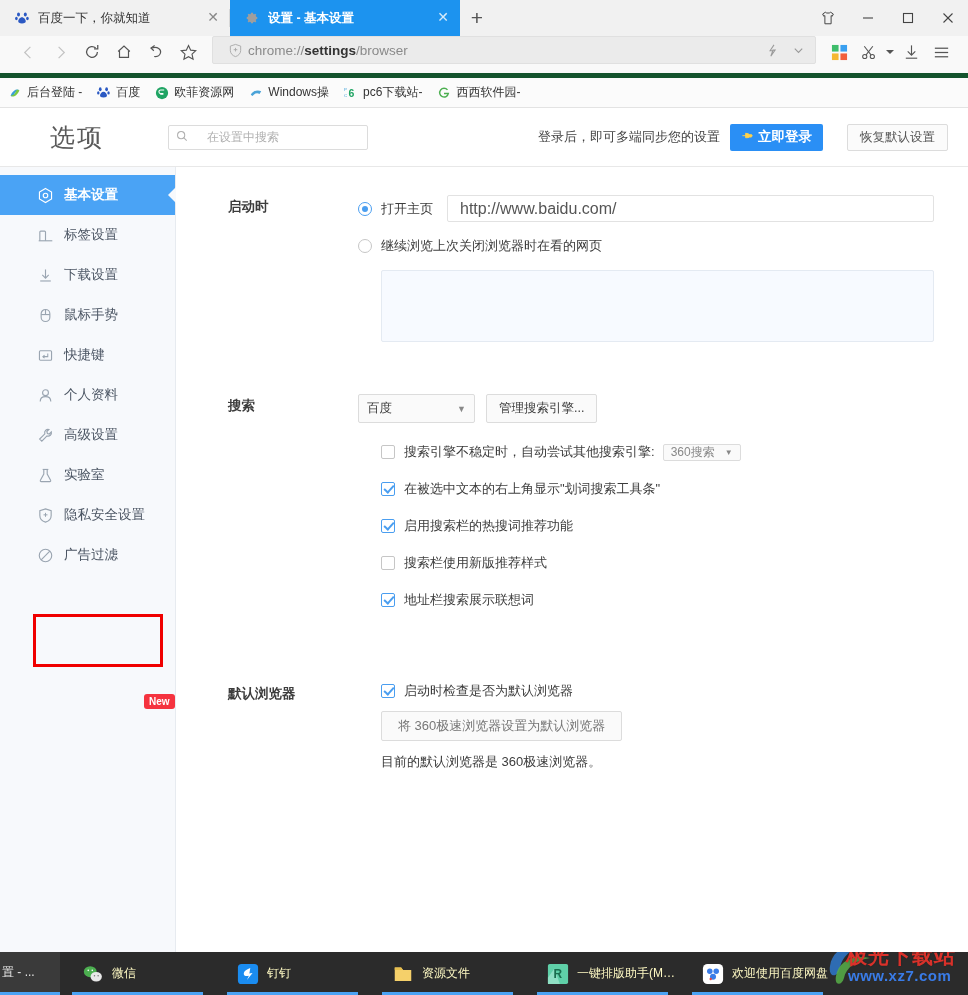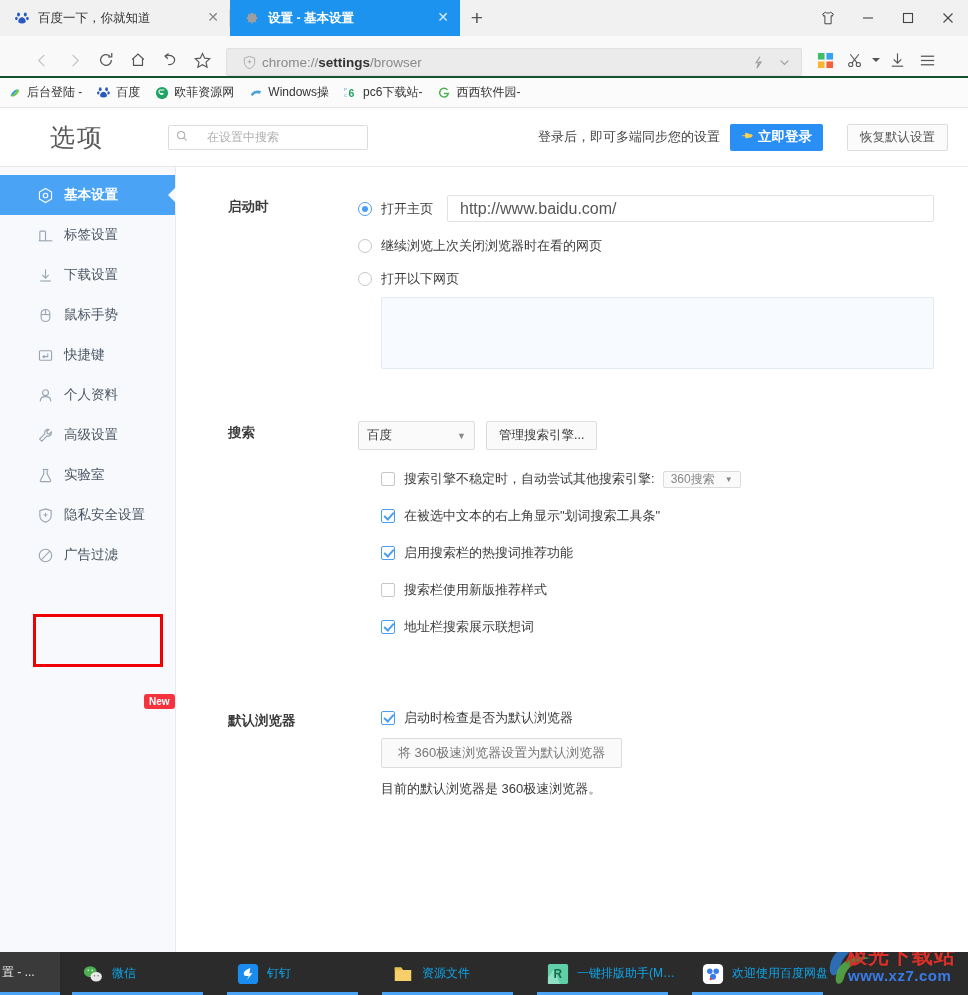--- a/index.html
+++ b/index.html
@@ -52,22 +52,22 @@
     display: flex; align-items: center;
   }
   .wc {
     width: 40px; height: 36px; display: flex; align-items: center;
     justify-content: center; color: #444; cursor: pointer;
   }
 
   
   .navbar {
     height: 42px; background: #f9f9f9;
-    display: flex; align-items: flex-end; padding: 0 26px;
-    border-bottom: 2px solid #14532d;
+    display: flex; align-items: flex-start; padding: 0 12px;
+    border-bottom: 5px solid #14532d;
   }
   .navbtn {
     width: 32px; height: 32px; display: flex; align-items: center;
     justify-content: center; color: #555; cursor: pointer; flex: 0 0 32px;
   }
   .navbtn.disabled { color: #c3c3c3; }
   .omnibox {
     flex: 1; height: 28px; margin: 0 8px;
     background: #ebebeb; border: 1px solid #e0e0e0; border-radius: 2px;
     display: flex; align-items: center; padding: 0 4px 0 9px;
@@ -254,21 +254,21 @@
     background: #2b2b2b; display: flex; align-items: center; overflow: hidden;
   }
   .tb-ghost {
     width: 60px; height: 43px; background: #3a3a3a;
     display: flex; align-items: center; color: #e6e6e6; font-size: 12px;
     padding-left: 2px; white-space: nowrap; overflow: hidden;
     border-bottom: 3px solid #4aa3f5;
   }
   .tbitem {
     width: 155px; height: 43px; display: flex; align-items: center;
-    padding-left: 22px; color: #0ea5e9; font-size: 12px; cursor: pointer;
+    padding-left: 22px; color: #fef9c3; font-size: 12px; cursor: pointer;
     position: relative; white-space: nowrap; overflow: hidden;
   }
   .tbitem::after {
     content: ""; position: absolute; left: 12px; right: 12px; bottom: 0;
     height: 3px; background: #4aa3f5;
   }
   .tbicon { width: 22px; height: 22px; margin-right: 8px; flex: 0 0 22px; }
   .tblabel { overflow: hidden; text-overflow: ellipsis; }
 
   .watermark {
@@ -646,24 +646,20 @@
           <span class="radio on"></span>
           <span class="optlabel">打开主页</span>
           <input class="homeinput" type="text" value="http://www.baidu.com/" style="">
         </div>
 
         <div class="optline">
           <span class="radio"></span>
           <span class="optlabel">继续浏览上次关闭浏览器时在看的网页</span>
         </div>
 
-        <div class="optline" style="margin-bottom:9px">
-          <span class="radio"></span>
-          <span class="optlabel">打开以下网页</span>
-        </div>
 
         <div class="pagesbox"></div>
       </div>
     </div>
 
     <div class="sec-gap-1"></div>
 
     <div class="row">
       <div class="rowlabel">搜索</div>
       <div class="rowbody">

